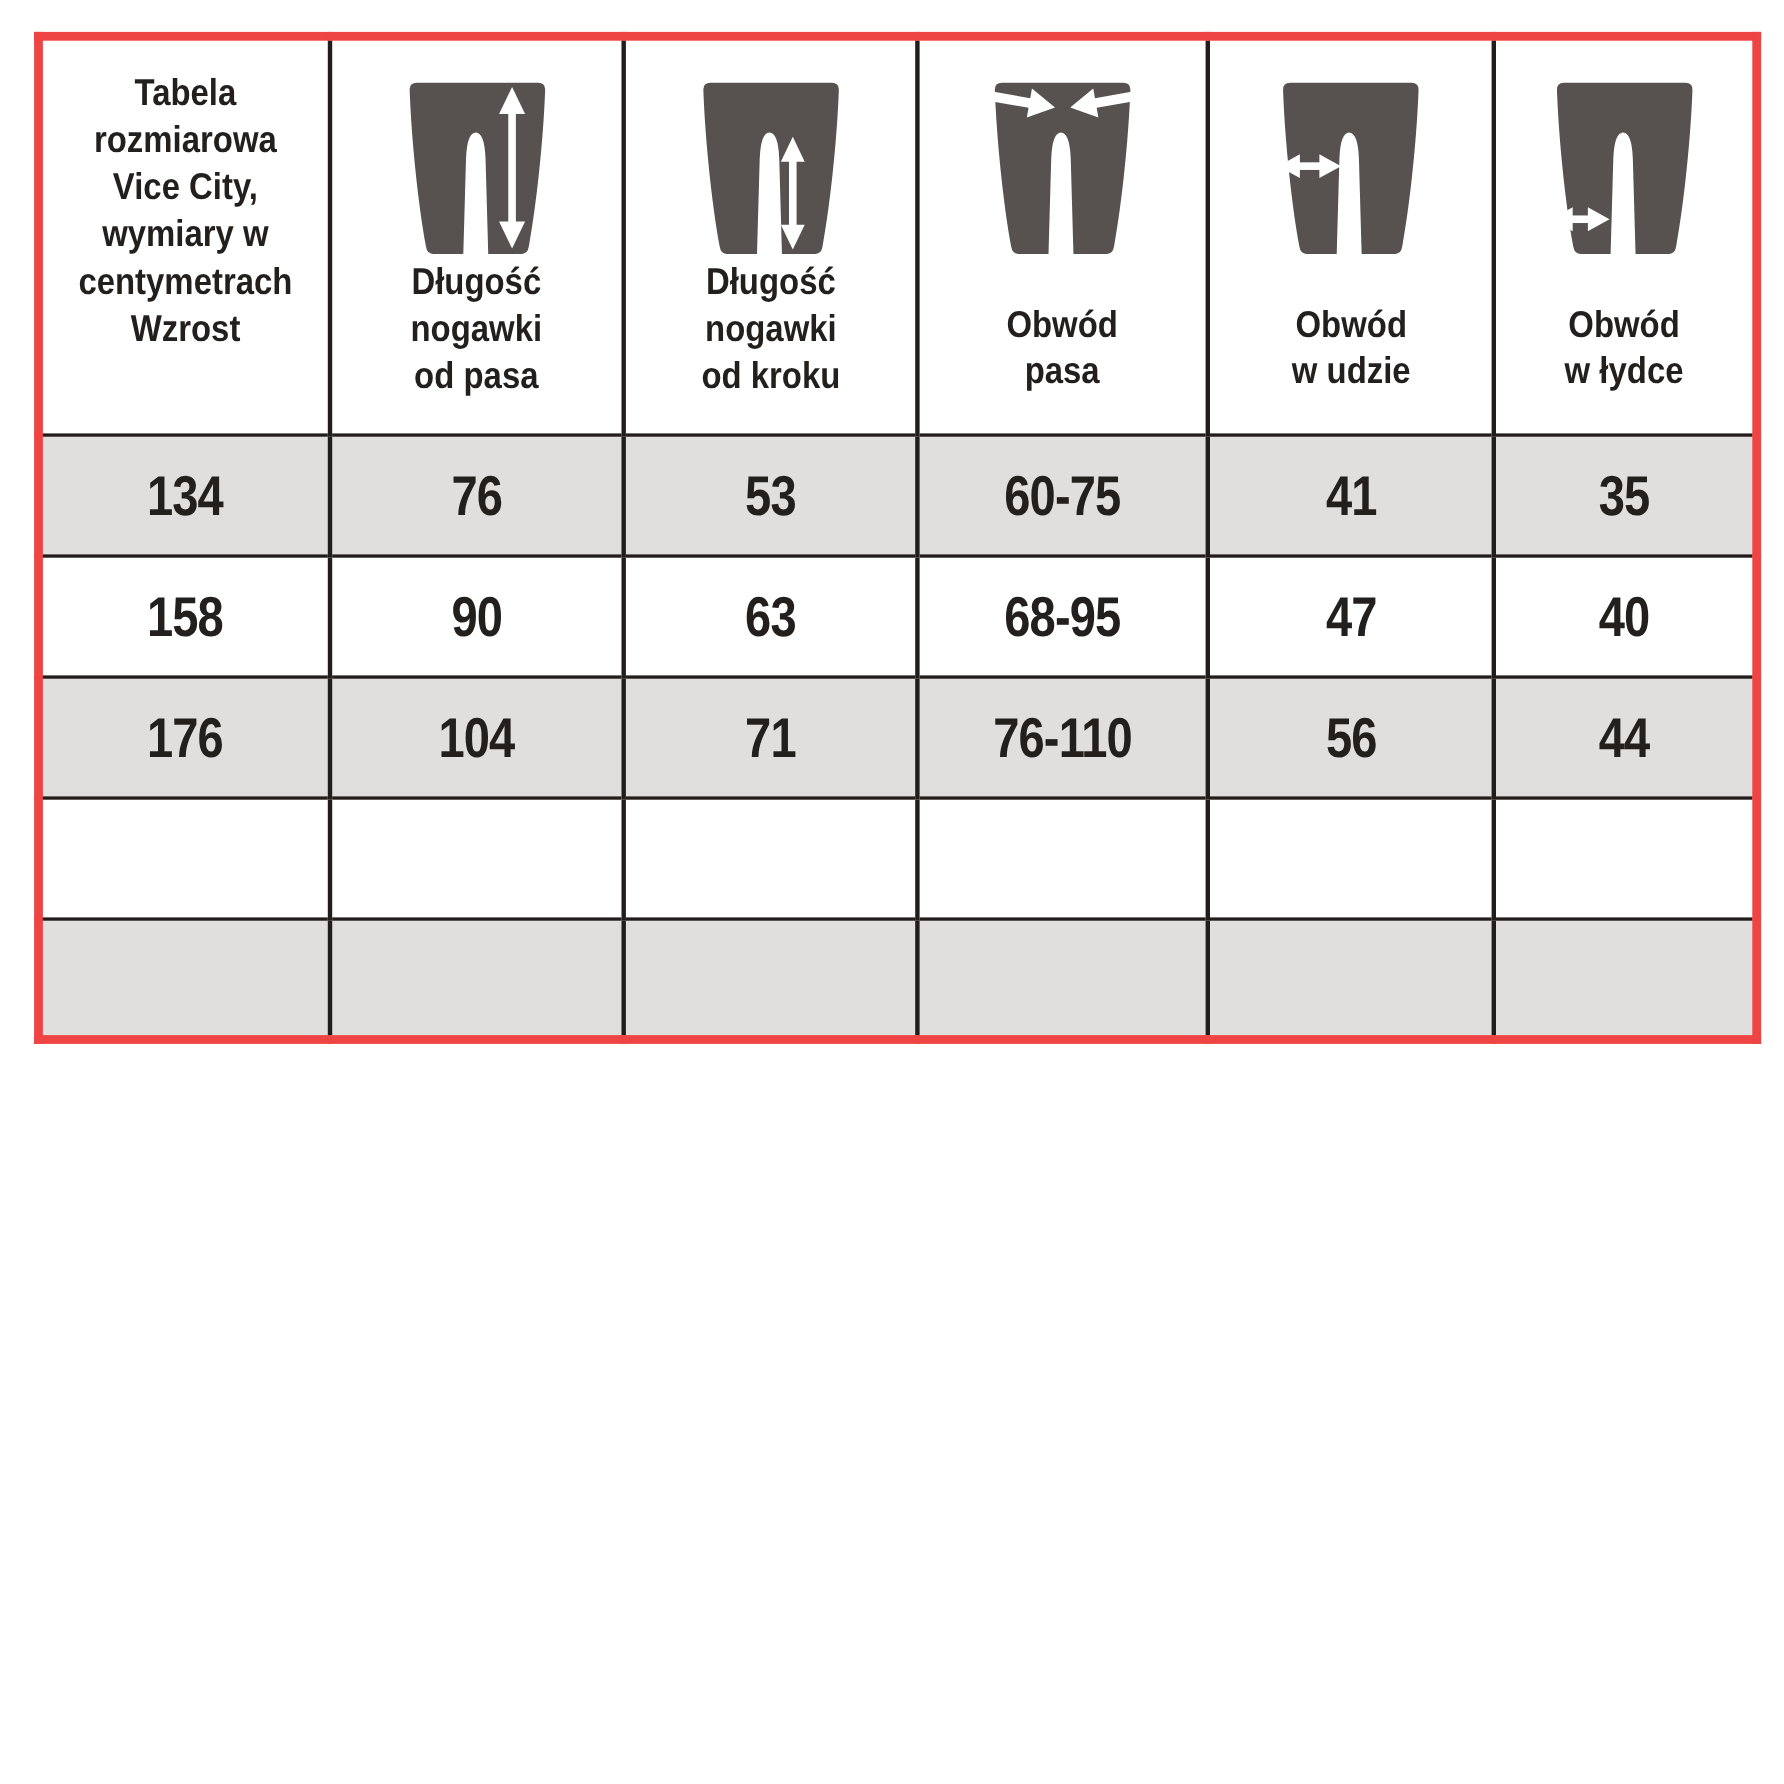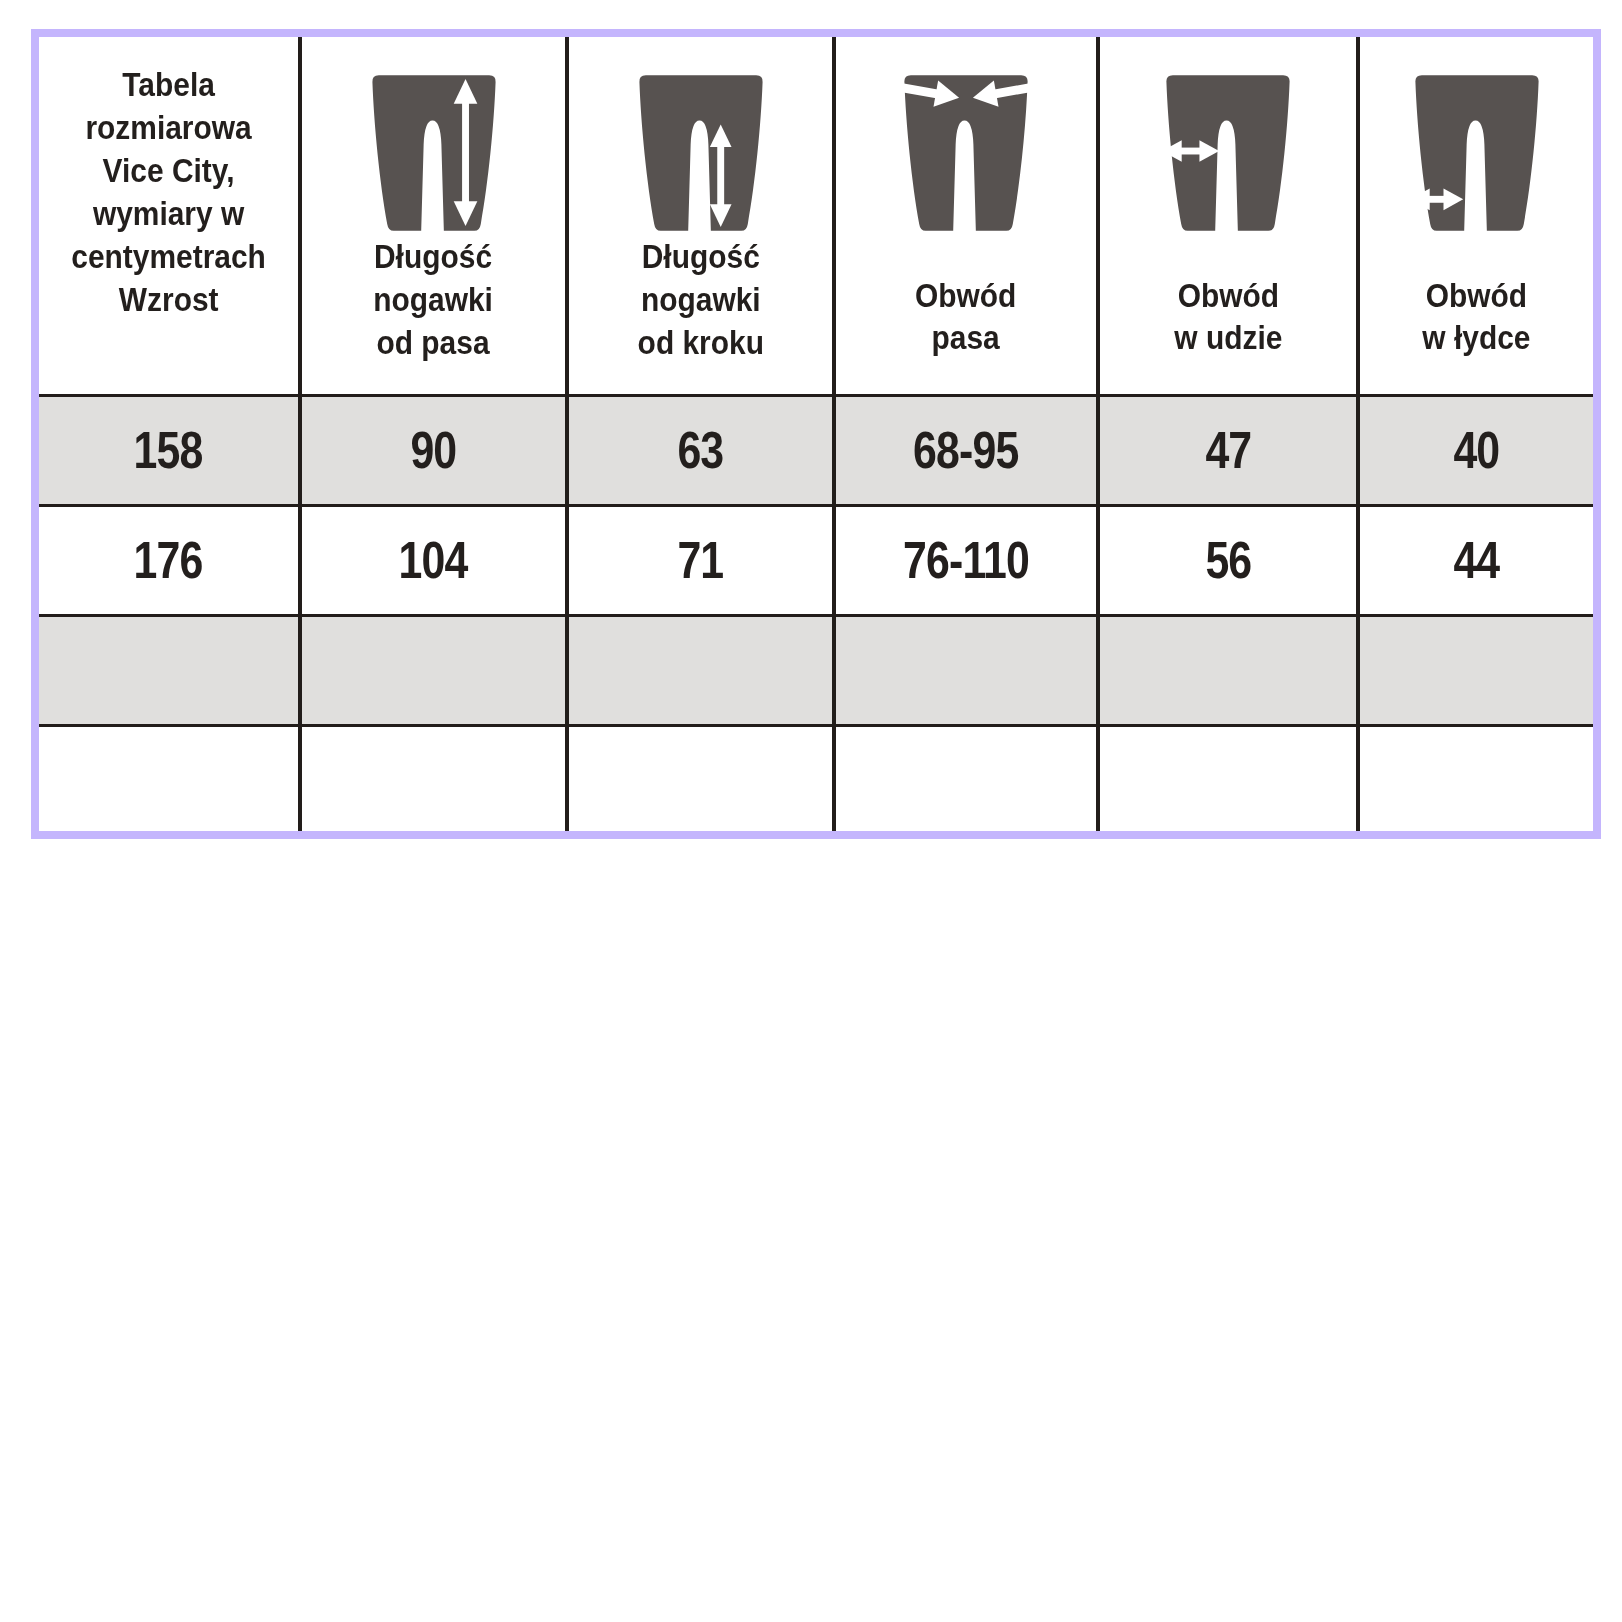--- a/index.html
+++ b/index.html
@@ -9,21 +9,21 @@
     background: #ffffff;
     font-family: "Liberation Sans", sans-serif;
     overflow: hidden;
   }
   table.size-table {
     position: absolute; left: 31px; top: 29px;
     width: 1562px;
     border-collapse: collapse;
     table-layout: fixed;
     background: #ffffff;
-    border: 8px solid #c4b5fd;
+    border: 8px solid #ef4444;
   }
   .size-table th, .size-table td {
     border-style: solid;
     border-color: #221d1a;
     border-width: 3px 4px;
     padding: 0;
     text-align: center;
     vertical-align: middle;
   }
   .size-table thead tr { height: 362px; }
@@ -169,20 +169,28 @@
             </svg>
             <div class="spacer"></div>
             <div class="hlabel">Obwód
 w łydce</div>
           </div>
         </th>
       </tr>
     </thead>
     <tbody>
       <tr>
+        <td><span class="num">134</span></td>
+        <td><span class="num">76</span></td>
+        <td><span class="num">53</span></td>
+        <td><span class="num">60-75</span></td>
+        <td><span class="num">41</span></td>
+        <td><span class="num">35</span></td>
+      </tr>
+      <tr>
         <td><span class="num">158</span></td>
         <td><span class="num">90</span></td>
         <td><span class="num">63</span></td>
         <td><span class="num">68-95</span></td>
         <td><span class="num">47</span></td>
         <td><span class="num">40</span></td>
       </tr>
       <tr>
         <td><span class="num">176</span></td>
         <td><span class="num">104</span></td>

